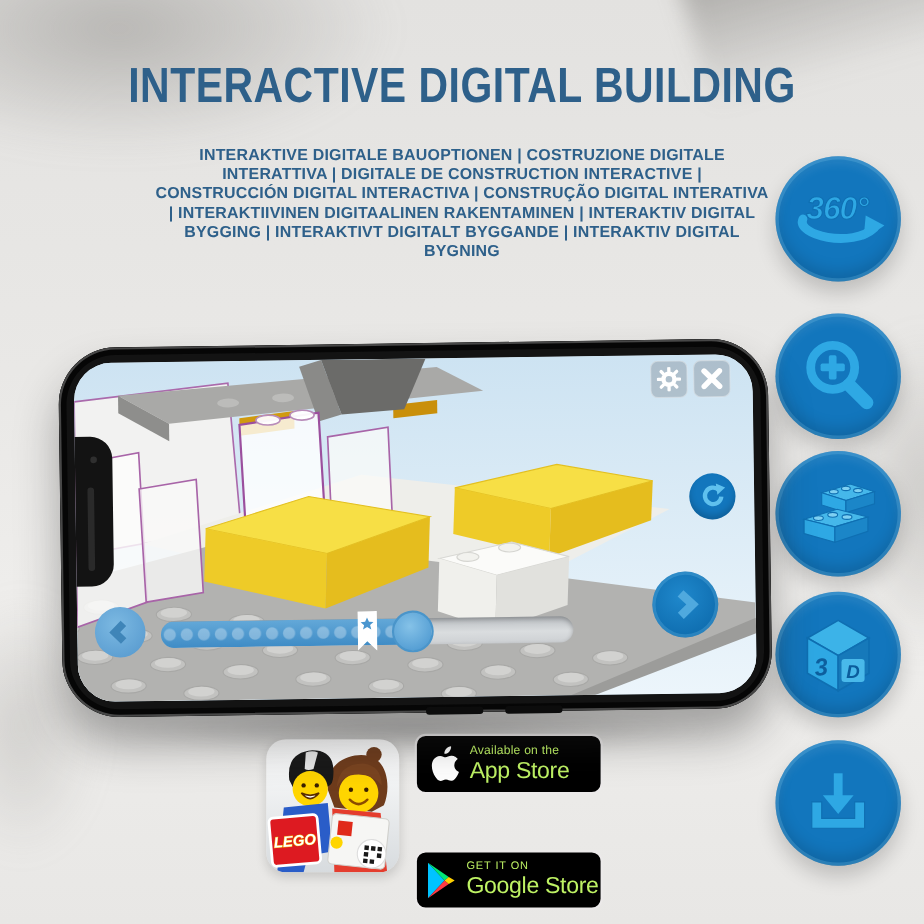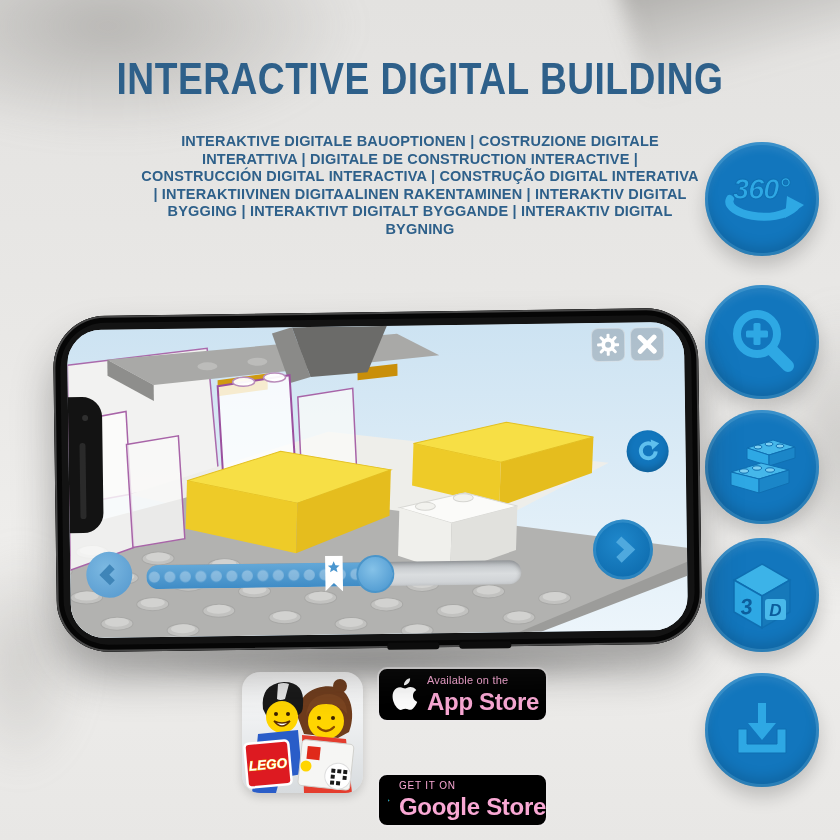--- a/index.html
+++ b/index.html
@@ -81,24 +81,24 @@
            background:radial-gradient(circle at 42% 36%,#85c2e8,#569fd4 75%);
            border:2px solid #4a95ca;box-sizing:border-box;z-index:12;}
 
   
   .app-icon{position:absolute;left:242px;top:672px;width:121px;height:121px;z-index:4;border-radius:18px;
             box-shadow:0 4px 10px rgba(0,0,0,.15);}
   .badge{position:absolute;left:377px;width:171px;background:#000;border:2px solid #eceaea;
          border-radius:10px;display:flex;align-items:center;z-index:4;box-sizing:border-box;}
   .badge-appstore{top:667px;height:55px;padding-left:11px;}
   .badge-gplay{top:773px;height:54px;padding-left:9px;}
-  .badge .txt{margin-left:9px;color:#f9a8d4;line-height:1.05;white-space:nowrap;}
+  .badge .txt{margin-left:9px;color:#bef264;line-height:1.05;white-space:nowrap;}
   .badge .l1{font-size:11px;letter-spacing:.2px;}
   .badge-gplay .l1{font-size:10px;letter-spacing:.8px;}
-  .badge .l2{font-size:24px;font-weight:bold;letter-spacing:-.3px;margin-top:2px;}
+  .badge .l2{font-size:21px;font-weight:normal;letter-spacing:-.3px;margin-top:2px;}
   svg text{font-family:"Liberation Sans",sans-serif;}
 </style>
 </head>
 <body>
 
 <div class="stage">
   <div class="sh sh-tl"></div>
   <div class="sh sh-tr"></div>
   <div class="sh sh-r"></div>
   <div class="sh sh-l"></div>

